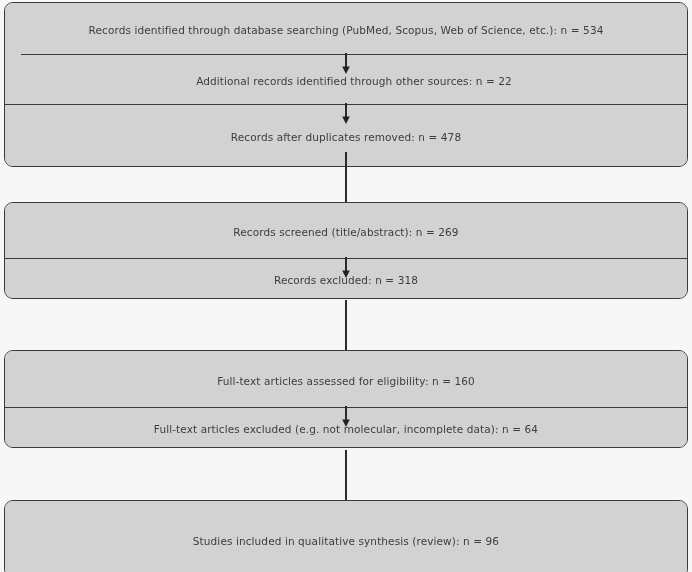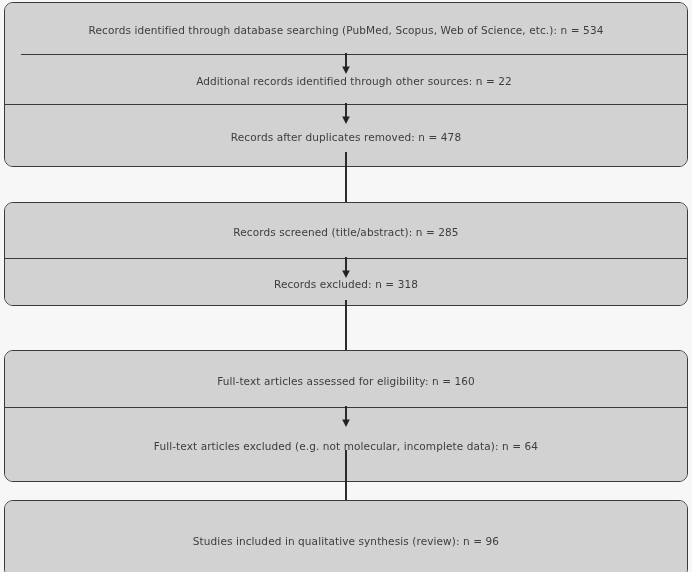--- a/index.html
+++ b/index.html
@@ -103,23 +103,23 @@
 
   <div class="arrow" style="top:152px;">
     <svg width="16" height="76" viewBox="0 0 16 76">
       <line x1="8" y1="0" x2="8" y2="69" stroke="#222222" stroke-width="1.9"></line>
       <path d="M8 75 L4.2 67.6 L11.8 67.6 Z" fill="#222222"></path>
     </svg>
   </div>
 
   <div class="group" id="group-screening">
     <div class="row" style="height:55px;">
-      <span class="row-label">Records screened (title/abstract): n = 285</span>
+      <span class="row-label">Records screened (title/abstract): n = 269</span>
     </div>
-    <div class="row" style="height:47px;">
+    <div class="row" style="height:40px;">
       <span class="row-label">Records excluded: n = 318</span>
     </div>
   </div>
 
   <div class="arrow" style="top:257px;">
     <svg width="16" height="22" viewBox="0 0 16 22">
       <line x1="8" y1="0" x2="8" y2="15" stroke="#222222" stroke-width="1.9"></line>
       <path d="M8 21 L4.2 13.6 L11.8 13.6 Z" fill="#222222"></path>
     </svg>
   </div>
@@ -128,21 +128,21 @@
     <svg width="16" height="76" viewBox="0 0 16 76">
       <line x1="8" y1="0" x2="8" y2="69" stroke="#222222" stroke-width="1.9"></line>
       <path d="M8 75 L4.2 67.6 L11.8 67.6 Z" fill="#222222"></path>
     </svg>
   </div>
 
   <div class="group" id="group-eligibility">
     <div class="row" style="height:56px;">
       <span class="row-label">Full-text articles assessed for eligibility: n = 160</span>
     </div>
-    <div class="row" style="height:74px;">
+    <div class="row" style="height:40px;">
       <span class="row-label">Full-text articles excluded (e.g. not molecular, incomplete data): n = 64</span>
     </div>
   </div>
 
   <div class="arrow" style="top:406px;">
     <svg width="16" height="22" viewBox="0 0 16 22">
       <line x1="8" y1="0" x2="8" y2="15" stroke="#222222" stroke-width="1.9"></line>
       <path d="M8 21 L4.2 13.6 L11.8 13.6 Z" fill="#222222"></path>
     </svg>
   </div>

